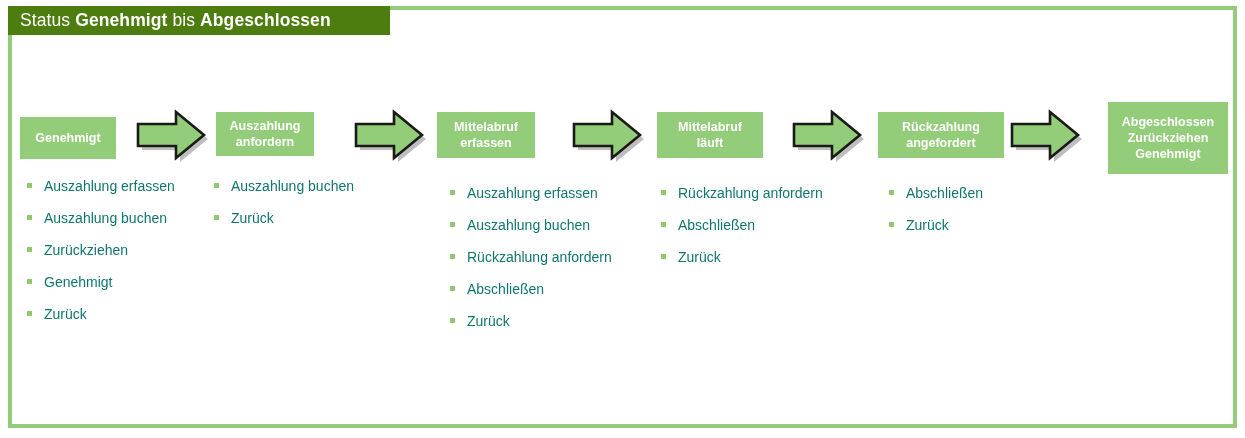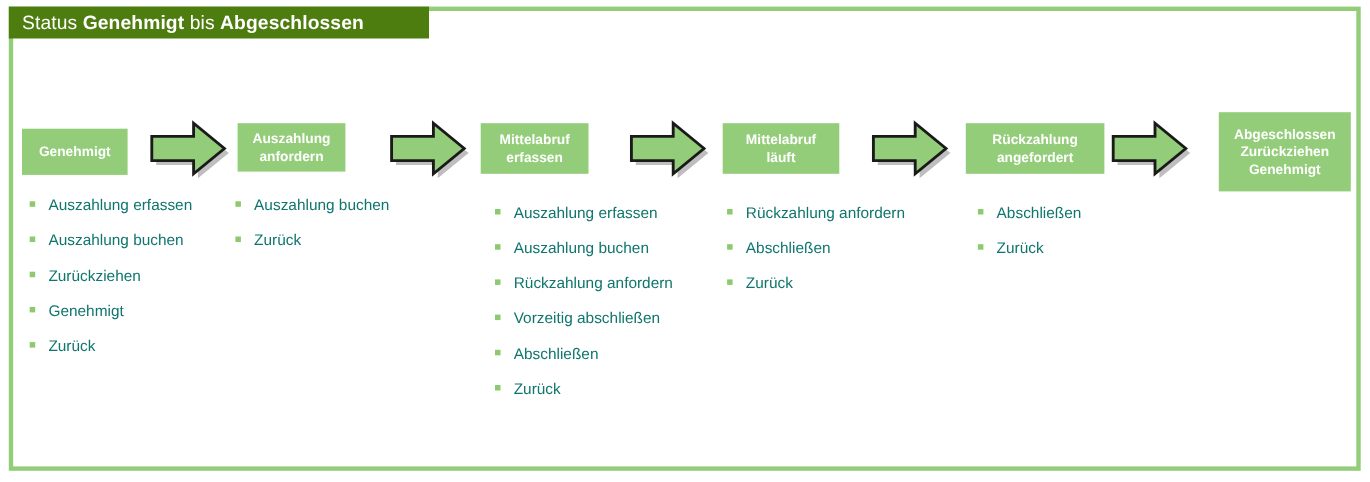--- a/index.html
+++ b/index.html
@@ -202,21 +202,20 @@
 
 <ul class="action-list" style="left:214px; top:178px;">
   <li><span class="bullet"></span><span>Auszahlung buchen</span></li>
   <li><span class="bullet"></span><span>Zurück</span></li>
 </ul>
 
 <ul class="action-list" style="left:450px; top:185px;">
   <li><span class="bullet"></span><span>Auszahlung erfassen</span></li>
   <li><span class="bullet"></span><span>Auszahlung buchen</span></li>
   <li><span class="bullet"></span><span>Rückzahlung anfordern</span></li>
-  <li><span class="bullet"></span><span>Vorzeitig abschließen</span></li>
   <li><span class="bullet"></span><span>Abschließen</span></li>
   <li><span class="bullet"></span><span>Zurück</span></li>
 </ul>
 
 <ul class="action-list" style="left:661px; top:185px;">
   <li><span class="bullet"></span><span>Rückzahlung anfordern</span></li>
   <li><span class="bullet"></span><span>Abschließen</span></li>
   <li><span class="bullet"></span><span>Zurück</span></li>
 </ul>
 

